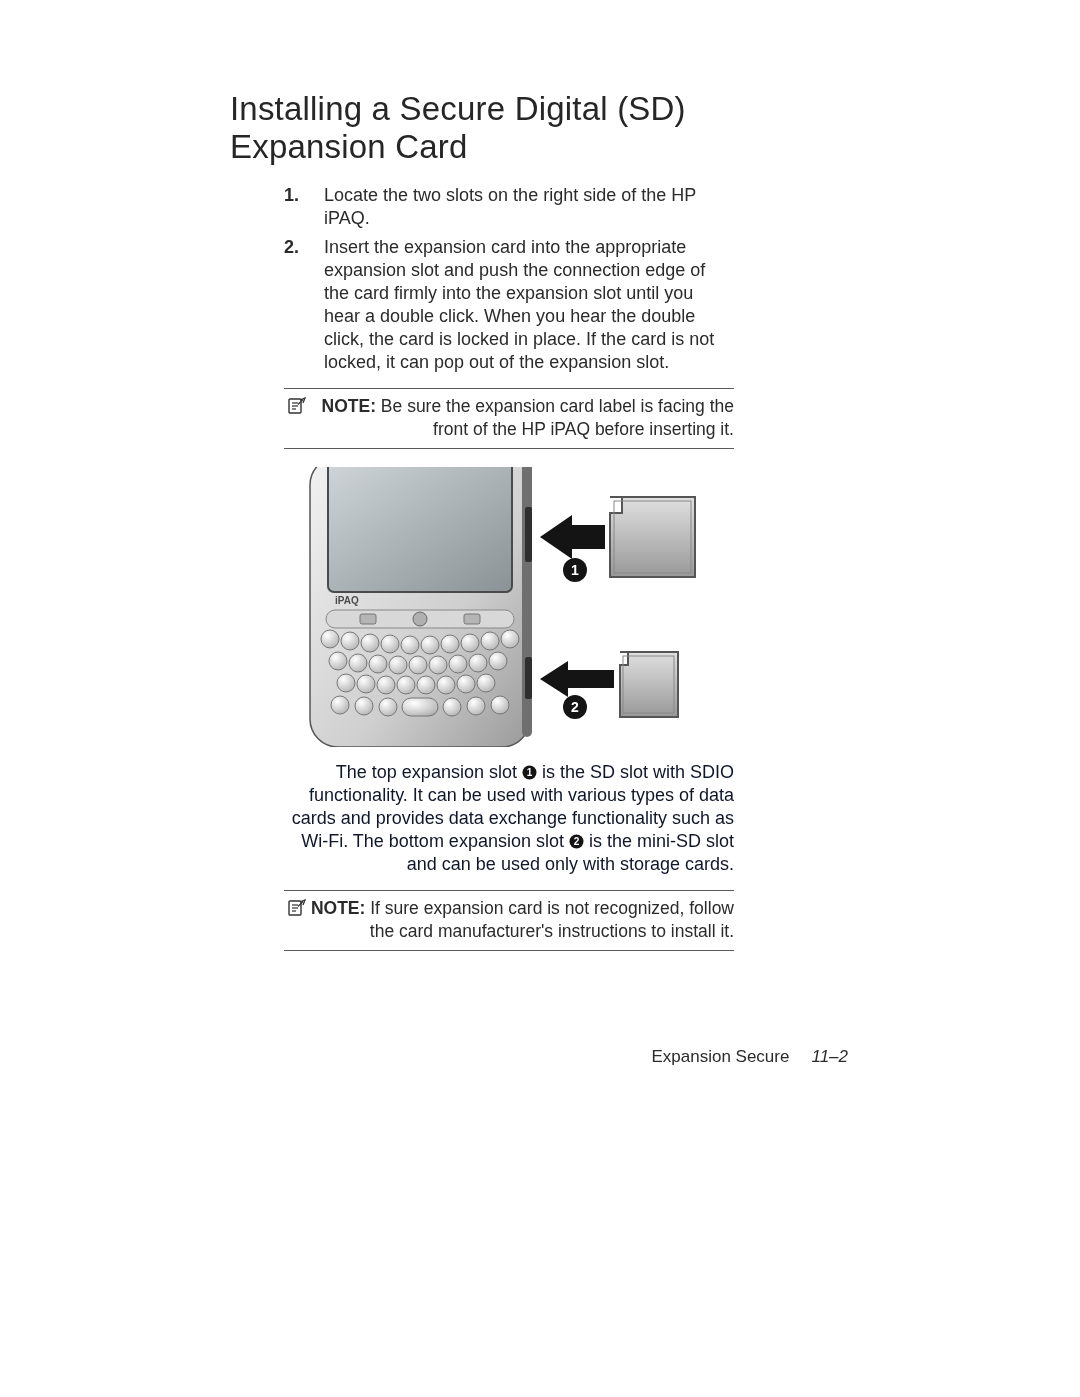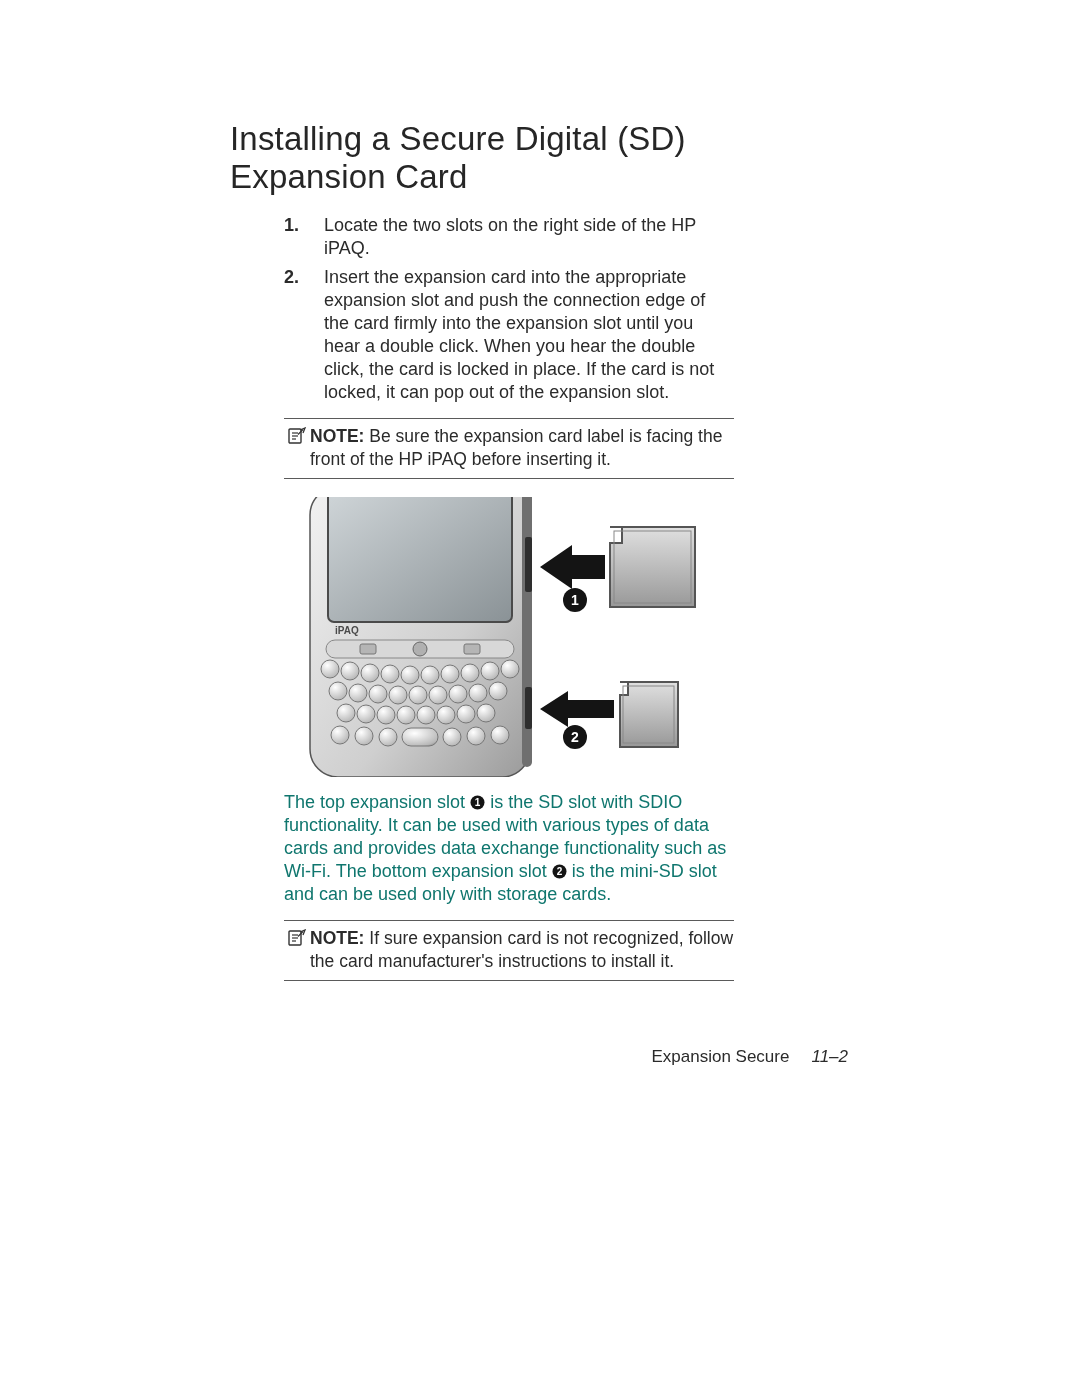--- a/index.html
+++ b/index.html
@@ -1,20 +1,20 @@
 <!DOCTYPE html>
 <html><head>
 <meta charset="utf-8">
 <style>
   * { box-sizing: border-box; margin: 0; padding: 0; }
   html, body { width: 1080px; height: 1397px; background: #ffffff; font-family: "Segoe UI", "Helvetica Neue", Arial, sans-serif; color: #222; }
   .page {
     width: 1068px;
     height: 1397px;
-    padding: 120px 220px 0 230px;
+    padding: 90px 220px 0 230px;
     position: relative;
   }
   h1.title {
     font-weight: 300;
     font-size: 33px;
     letter-spacing: 0.2px;
     margin-bottom: 18px;
     color: #262626;
   }
   .body-col {
@@ -22,21 +22,21 @@
     width: 450px;
     font-size: 18px;
     line-height: 1.28;
     color: #2b2b2b;
   }
   .intro { margin-bottom: 14px; }
   ol.steps { list-style: none; padding: 0; }
   ol.steps li { display: flex; margin-bottom: 6px; }
   ol.steps .num { font-weight: 700; width: 40px; flex: 0 0 40px; }
   ol.steps .txt { flex: 1; }
-  .callout-block { margin-left: 54px; width: 450px; }
+  .callout-block { margin-left: 54px; width: 450px; text-align: right; }
   hr.rule { border: none; border-top: 1.5px solid #5a5a5a; margin: 14px 0 6px 0; }
   hr.rule-bottom { border: none; border-top: 1.5px solid #5a5a5a; margin: 8px 0 0 0; }
   .callout {
     display: flex;
     font-size: 17.5px;
     line-height: 1.28;
     color: #2b2b2b;
   }
   .callout .icon-slot {
     width: 26px;
@@ -51,21 +51,22 @@
   .figure-slot {
     margin: 18px 0 14px 70px;
     width: 415px;
     height: 280px;
   }
   .paragraph {
     margin-left: 54px;
     width: 450px;
     font-size: 18px;
     line-height: 1.28;
-    color: #0f766e;
+    color: #0f172a;
+    text-align: right;
   }
   .inline-badge {
     display: inline-flex;
     vertical-align: -2px;
   }
   .footer {
     position: absolute;
     right: 220px;
     bottom: 330px;
     font-size: 17px;

